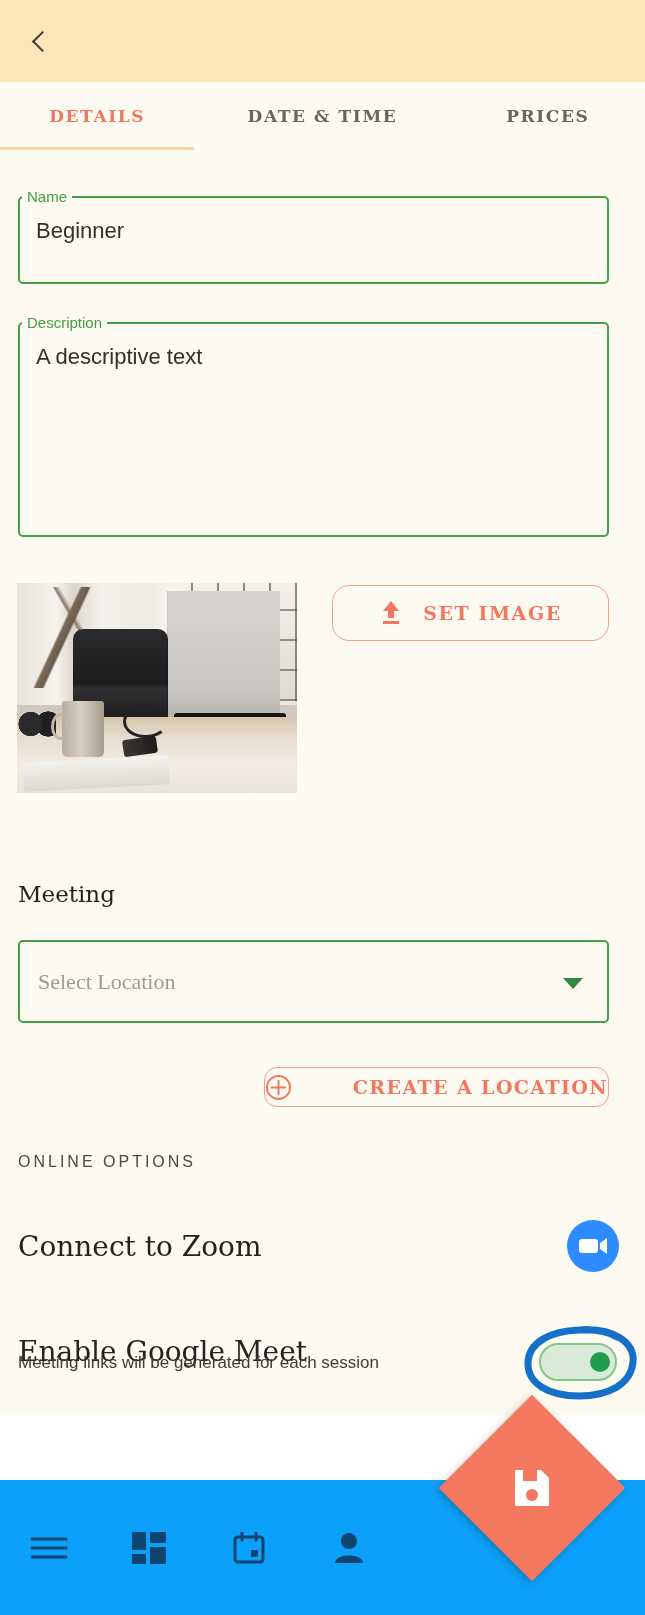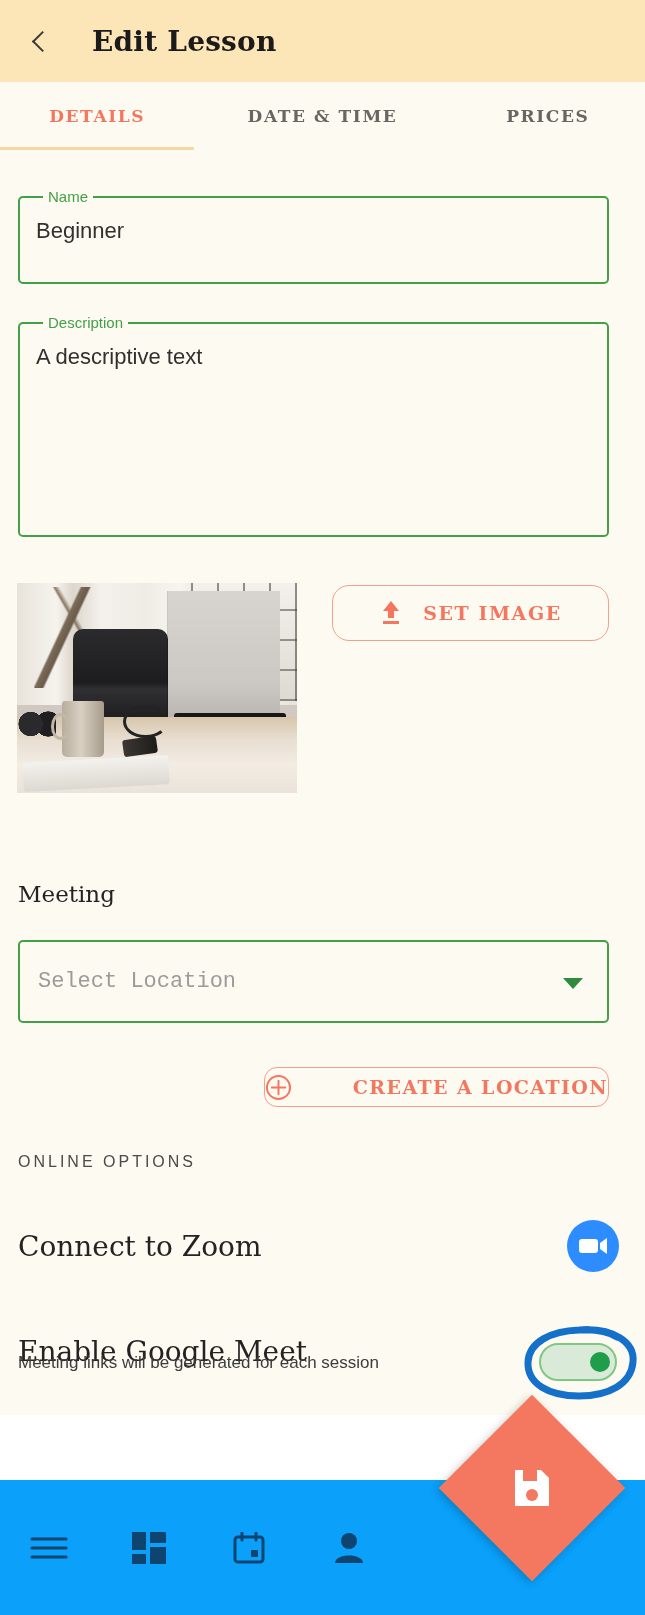--- a/index.html
+++ b/index.html
@@ -98,21 +98,21 @@
   
   .field {
     position: absolute;
     border: 2px solid #43a047;
     border-radius: 5px;
     background: transparent;
   }
   .field-label {
     position: absolute;
     top: -11px;
-    left: 23px;
+    left: 2px;
     padding: 0 5px;
     background: #fdfaf1;
     color: #43a047;
     font-size: 15px;
     line-height: 20px;
     font-family: "Liberation Sans", sans-serif;
   }
   .field-value {
     position: absolute;
     left: 16px;
@@ -244,21 +244,21 @@
     border-radius: 5px;
     display: flex;
     align-items: center;
     cursor: pointer;
     background: transparent;
   }
   #location-select .placeholder {
     margin-left: 18px;
     font-size: 22px;
     color: #9b9b9b;
-    font-family: Liberation Mono, monospace;
+    font-family: Liberation Serif, serif;
   }
   .caret-down {
     position: absolute;
     right: 24px; top: 50%;
     margin-top: -4px;
     width: 0; height: 0;
     border-left: 10px solid transparent;
     border-right: 10px solid transparent;
     border-top: 11px solid #2e8b3e;
   }
@@ -397,21 +397,20 @@
 </style>
 </head>
 <body>
 
 <div id="app">
 
   <div class="header">
     <div class="back-btn">
       <span class="chev-left"></span>
     </div>
-    <div class="header-title">Edit Lesson</div>
   </div>
 
   <div class="tabs">
     <div class="tab active">DETAILS</div>
     <div class="tab">DATE &amp; TIME</div>
     <div class="tab">PRICES</div>
   </div>
 
   <div class="content">
 

